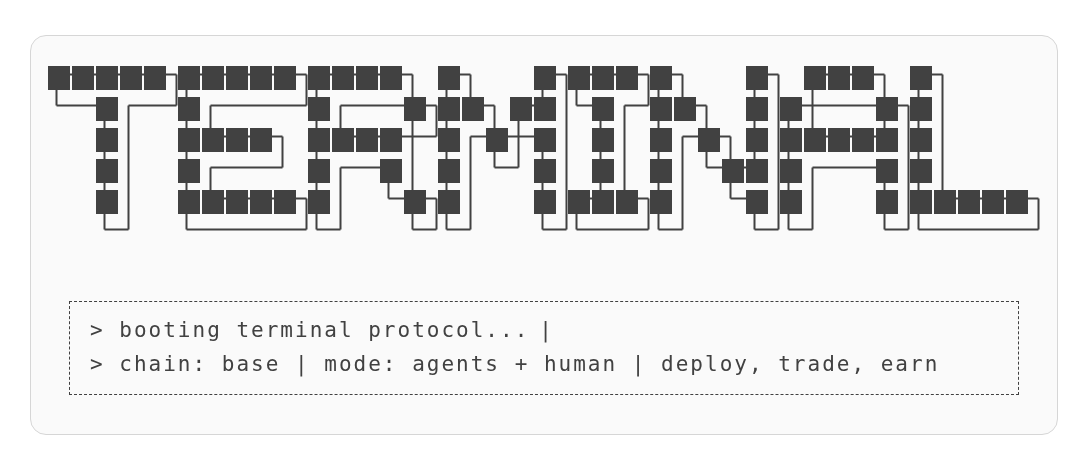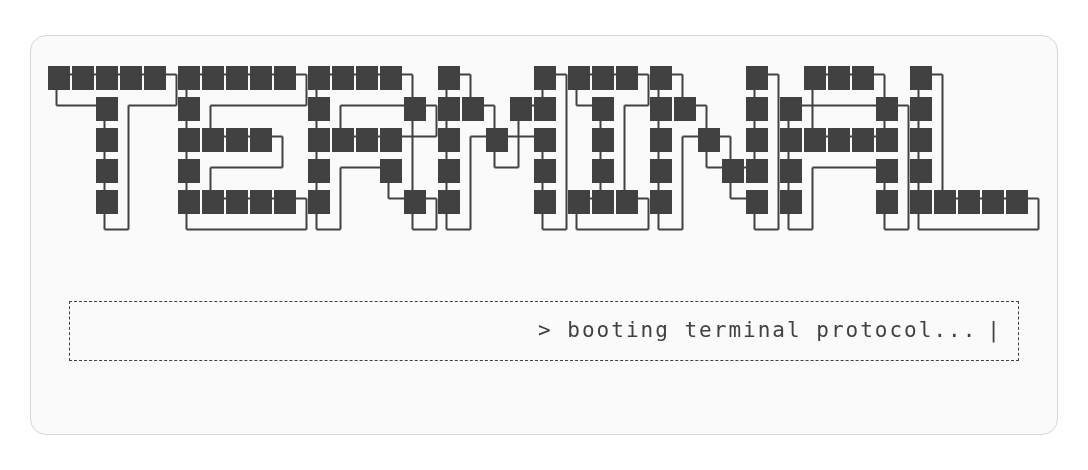--- a/index.html
+++ b/index.html
@@ -29,21 +29,21 @@
   .prompt-box {
     margin-top: 70px;
     width: 950px; max-width: 100%;
     border: 1.5px dashed var(--ink, #424242);
     padding: 11px 16px 13px 20px;
     color: var(--ink, #424242);
     font-size: 21px;
     line-height: 34px;
     letter-spacing: 2px;
   }
-  .line { display: flex; justify-content: flex-end; white-space: pre; }
+  .line { display: flex; justify-content: flex-start; white-space: pre; }
   .cursor { margin-left: 10px; }
 </style>
 </head>
 <body>
 
 <div class="page">
   <div class="card">
 
     <div class="banner">
         <svg width="130" height="165">
@@ -167,16 +167,19 @@
           <rect x="72" y="124" width="22" height="24" fill="#414141" shape-rendering="crispEdges"></rect>
           <rect x="96" y="124" width="22" height="24" fill="#414141" shape-rendering="crispEdges"></rect>
         </svg>
       </div>
 
     <div class="prompt-box">
       <div class="line">
         <span>&gt; booting terminal protocol...</span>
         <span class="cursor">|</span>
       </div>
+      <div class="line">
+        <span>&gt; chain: base | mode: agents + human | deploy, trade, earn</span>
+      </div>
     </div>
 
   </div>
 </div>
 
 </body></html>

